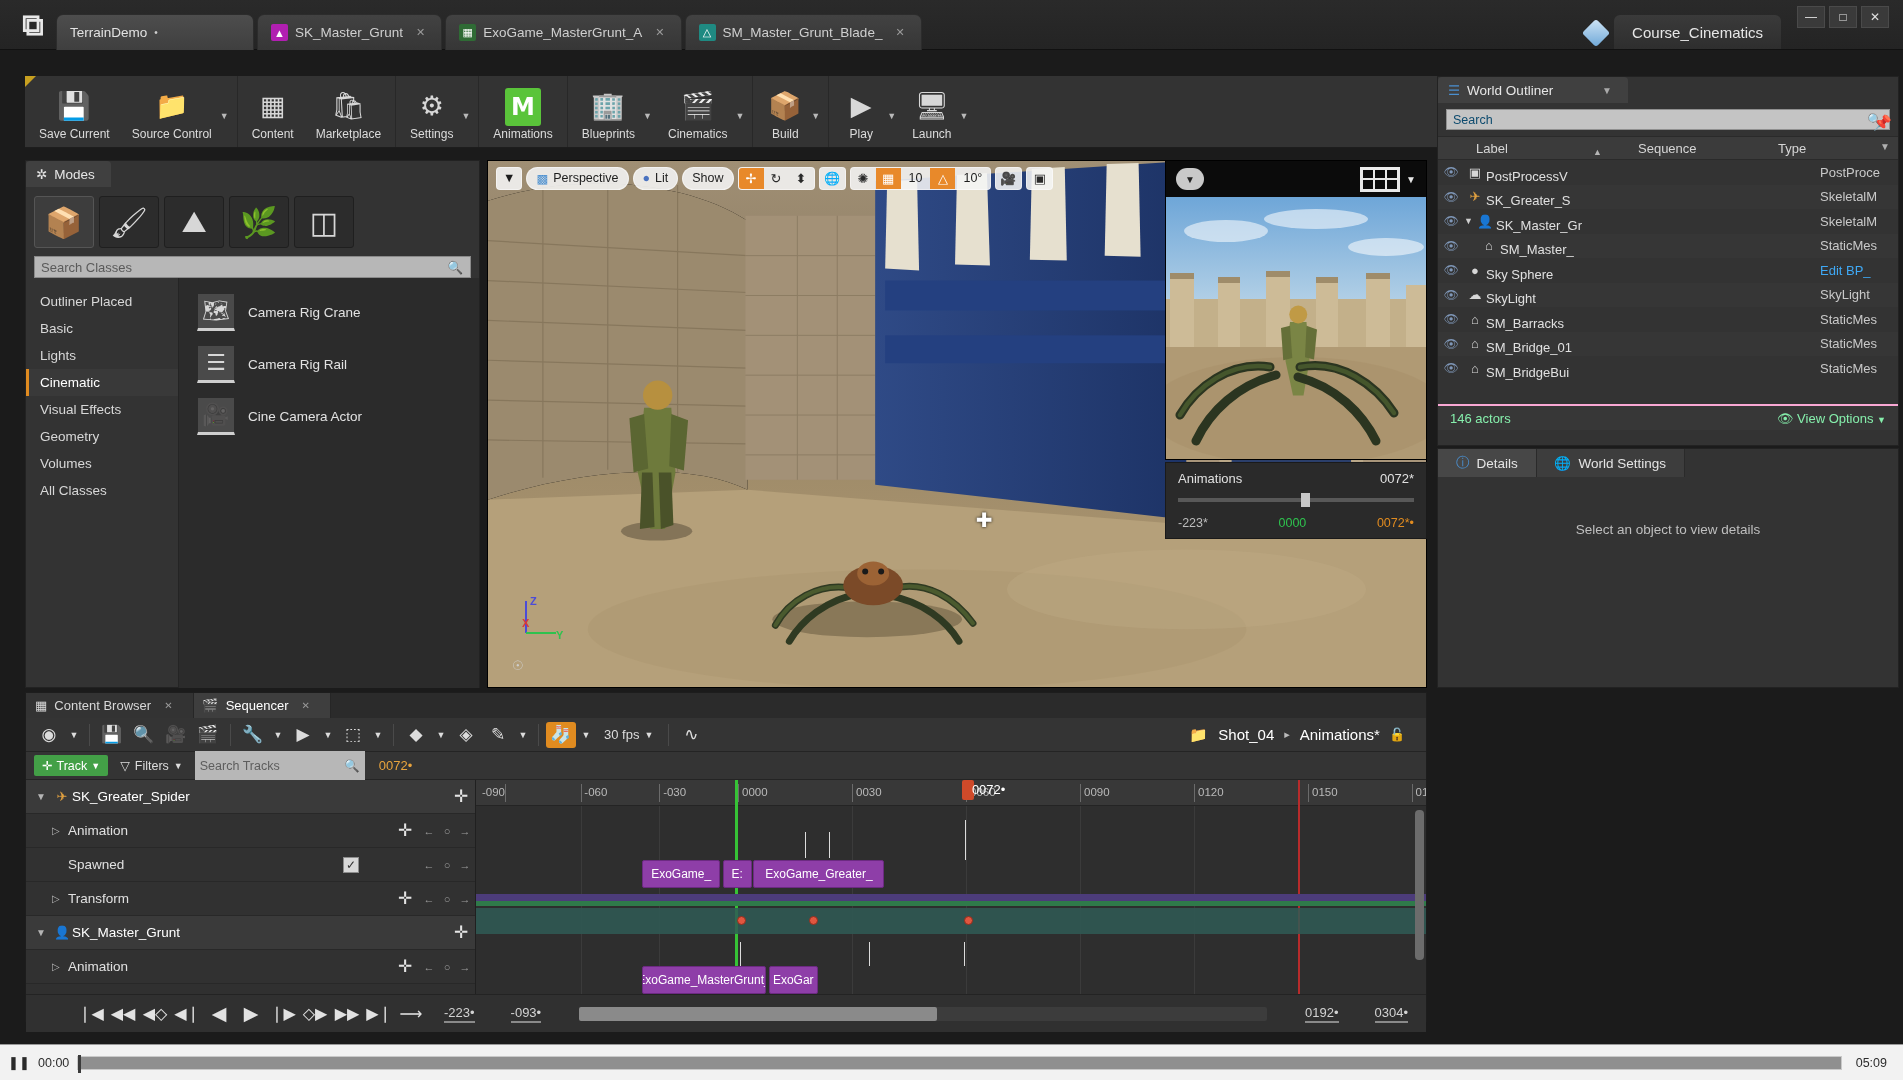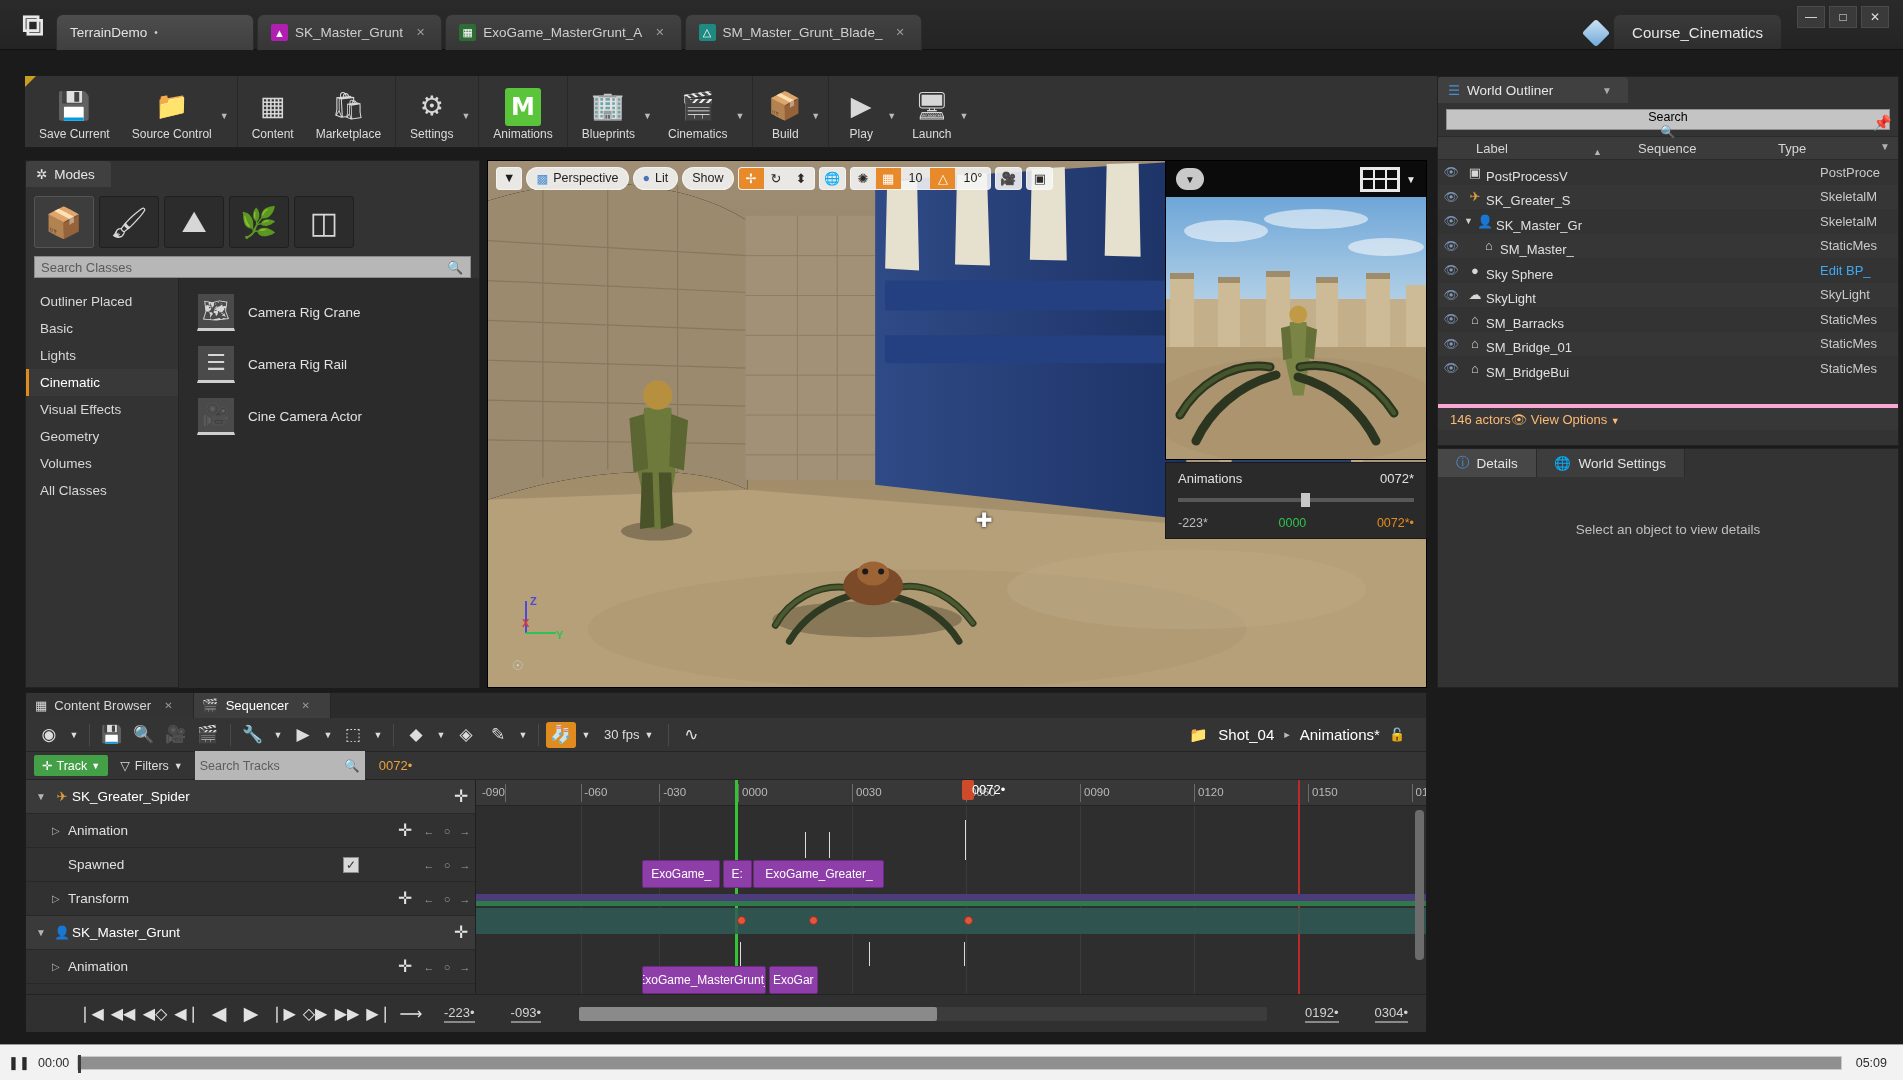--- a/index.html
+++ b/index.html
@@ -147,41 +147,41 @@
               background:#c8c8c8; }
   .anim-nums{ display:flex; justify-content:space-between; padding:14px 12px 0 12px;
               font-size:12.5px; }
   .n-gray{ color:#bdbdbd; } .n-green{ color:#2ec24e; } .n-orange{ color:#e08b20; }
 
   
   .outliner{ position:absolute; left:1437px; top:76px; width:462px; height:370px;
              background:#333333; border:1px solid #222; }
   .ol-search{ margin:6px 8px 0 8px; height:21px; background:#c4c4c4;
               display:flex; align-items:center; justify-content:space-between;
-              padding:0 6px; color:#000000; font-size:12.5px; border:1px solid #909090;flex-direction:column;}
+              padding:0 6px; color:#0c4a6e; font-size:12.5px; border:1px solid #909090;}
   .pinbtn{ position:absolute; right:6px; top:37px; color:#4aa3e0; font-size:15px; }
   .ol-head{ display:flex; height:24px; background:#3b3b3b; align-items:center;
             margin-top:6px; border-top:1px solid #2a2a2a; border-bottom:1px solid #2a2a2a;
             font-size:13px; color:#d6d6d6; }
   .colL{ width:200px; padding-left:38px; position:relative; }
   .colS{ width:140px; } .colT{ flex:1; }
   .sortarrow{ position:absolute; left:155px; top:6px; font-size:9px; color:#b5b5b5; }
   .ol-rows{ height:244px; overflow:hidden; }
   .olrow{ display:flex; height:24.5px; align-items:center; font-size:13px; }
   .olrow:nth-child(even){ background:#363636; }
   .eye{ width:26px; text-align:center; color:#7f97b8; font-size:12px; }
   .olicon{ width:22px; text-align:center; font-size:13px; }
   .ollabel{ flex:1; color:#e0e0e0; overflow:hidden; white-space:nowrap;
             text-overflow:clip;margin-top:8px; }
   .oltype{ width:78px; color:#c9c9c9; overflow:hidden; white-space:nowrap;
            padding-right:4px; }
   .oltype.edit{ color:#3fa9f5; }
-  .ol-foot{ height:26px; display:flex; align-items:center; 
-            padding:0 12px; background:#373737; border-top:4px solid #f9a8d4;
-            font-size:13px; color:#fdba74; }
+  .ol-foot{ height:26px; display:flex; align-items:center; justify-content:space-between;
+            padding:0 12px; background:#373737; border-top:2px solid #f9a8d4;
+            font-size:13px; color:#86efac; }
 
   
   .details{ position:absolute; left:1437px; top:448px; width:462px; height:240px;
             background:#333333; border:1px solid #222; }
   .dtabs{ display:flex; height:28px; }
   .dtab{ display:flex; align-items:center; gap:7px; padding:0 18px; font-size:13.5px;
          background:#3d3d3d; color:#e4e4e4; border-right:1px solid #2a2a2a; }
   .dtab.sel{ background:#474747; }
   .dmsg{ text-align:center; margin-top:45px; font-size:13.5px; color:#bfbfbf; }
 

